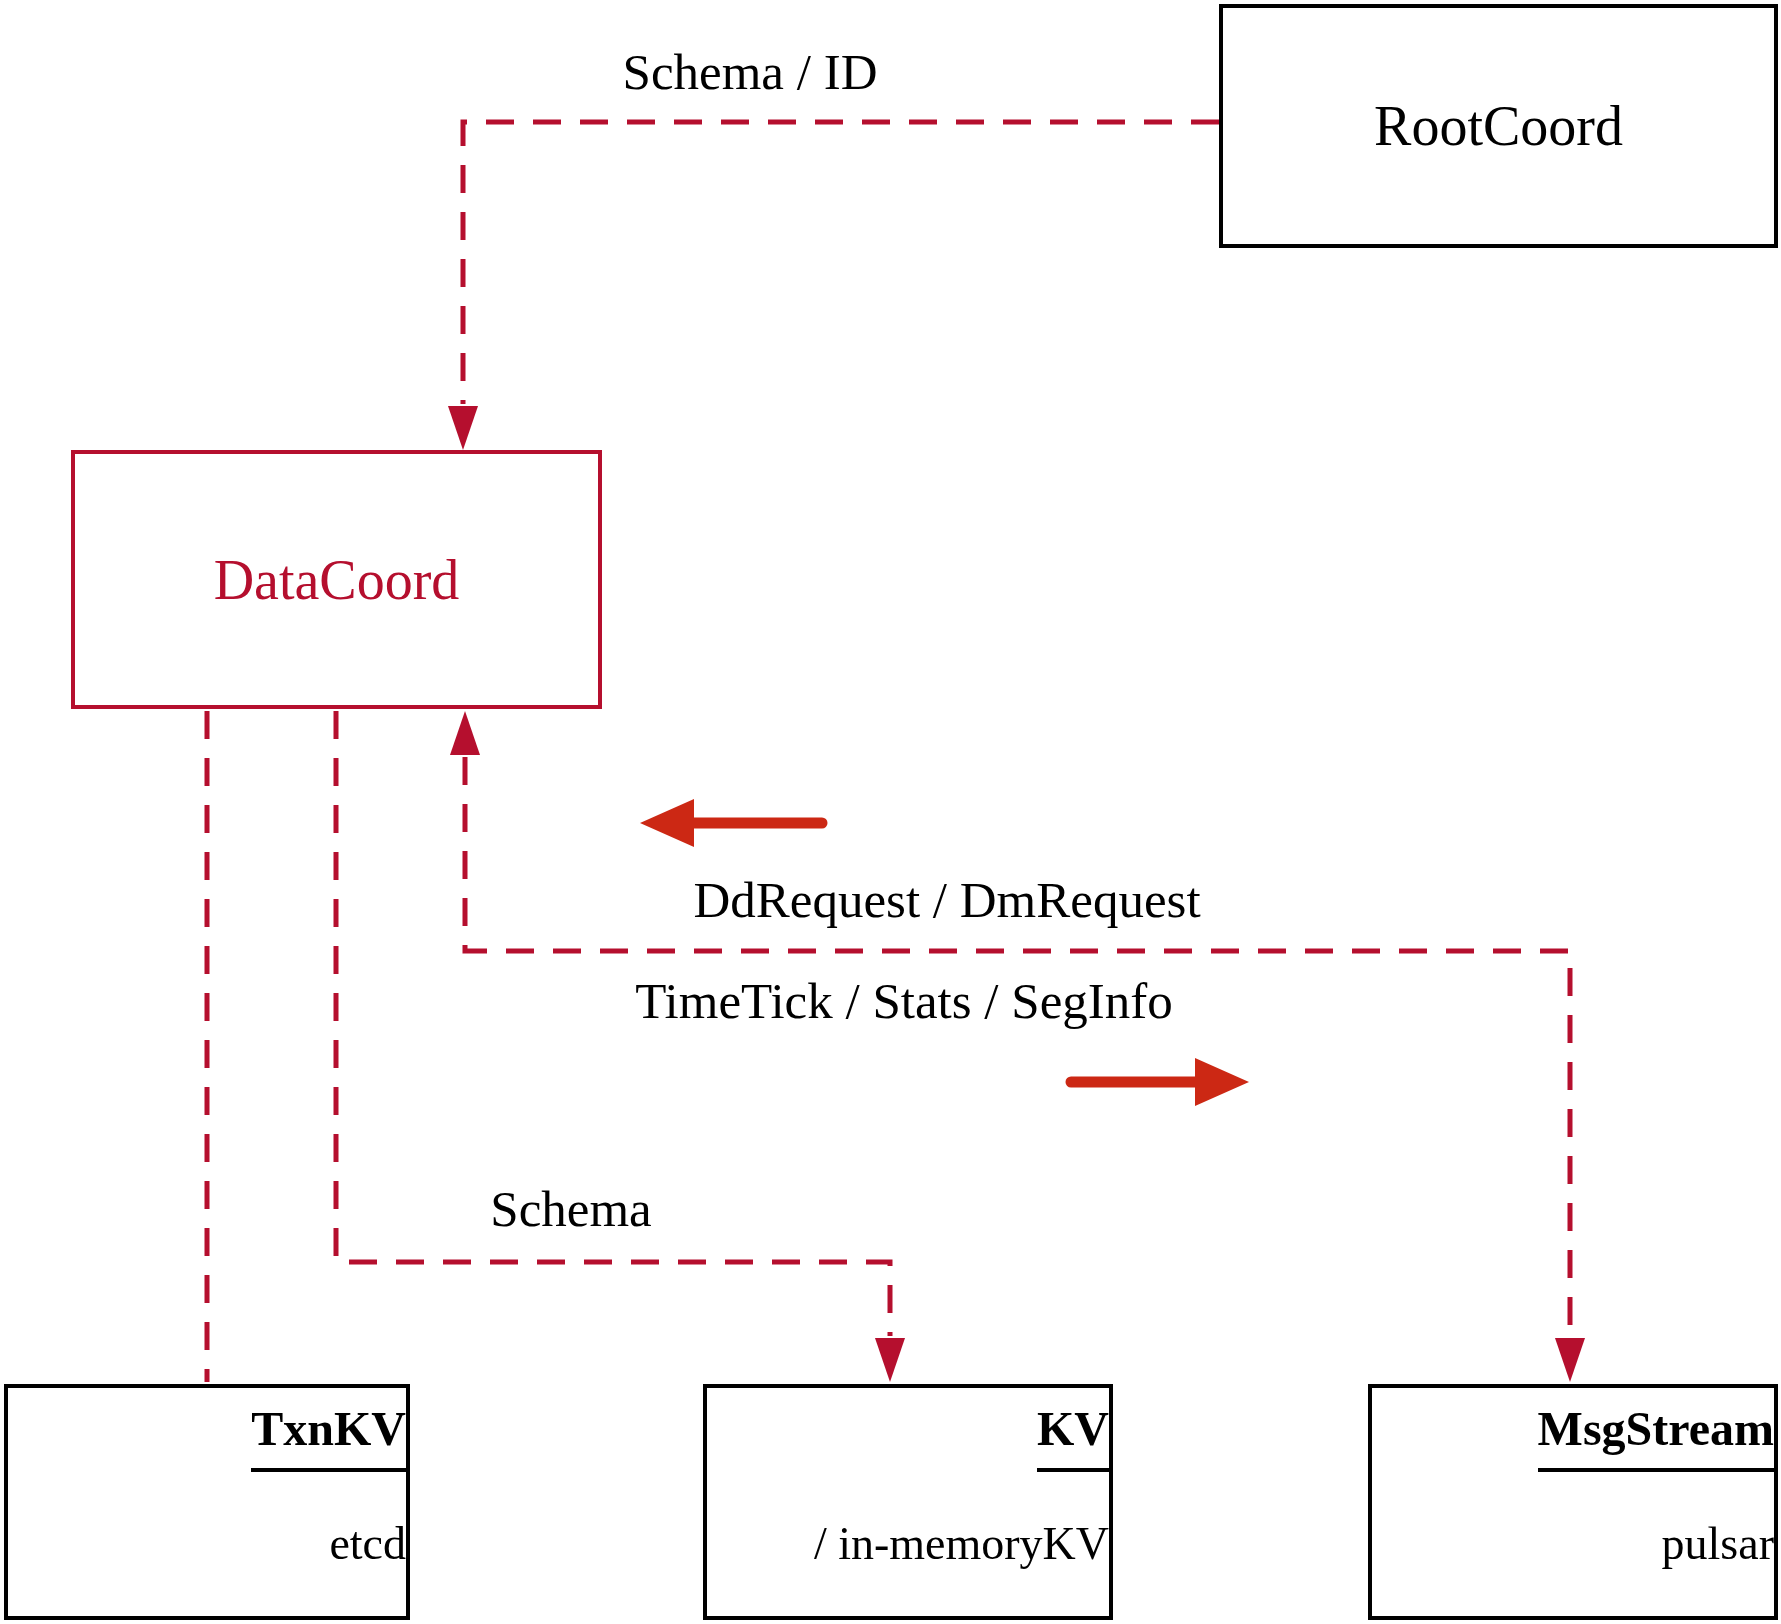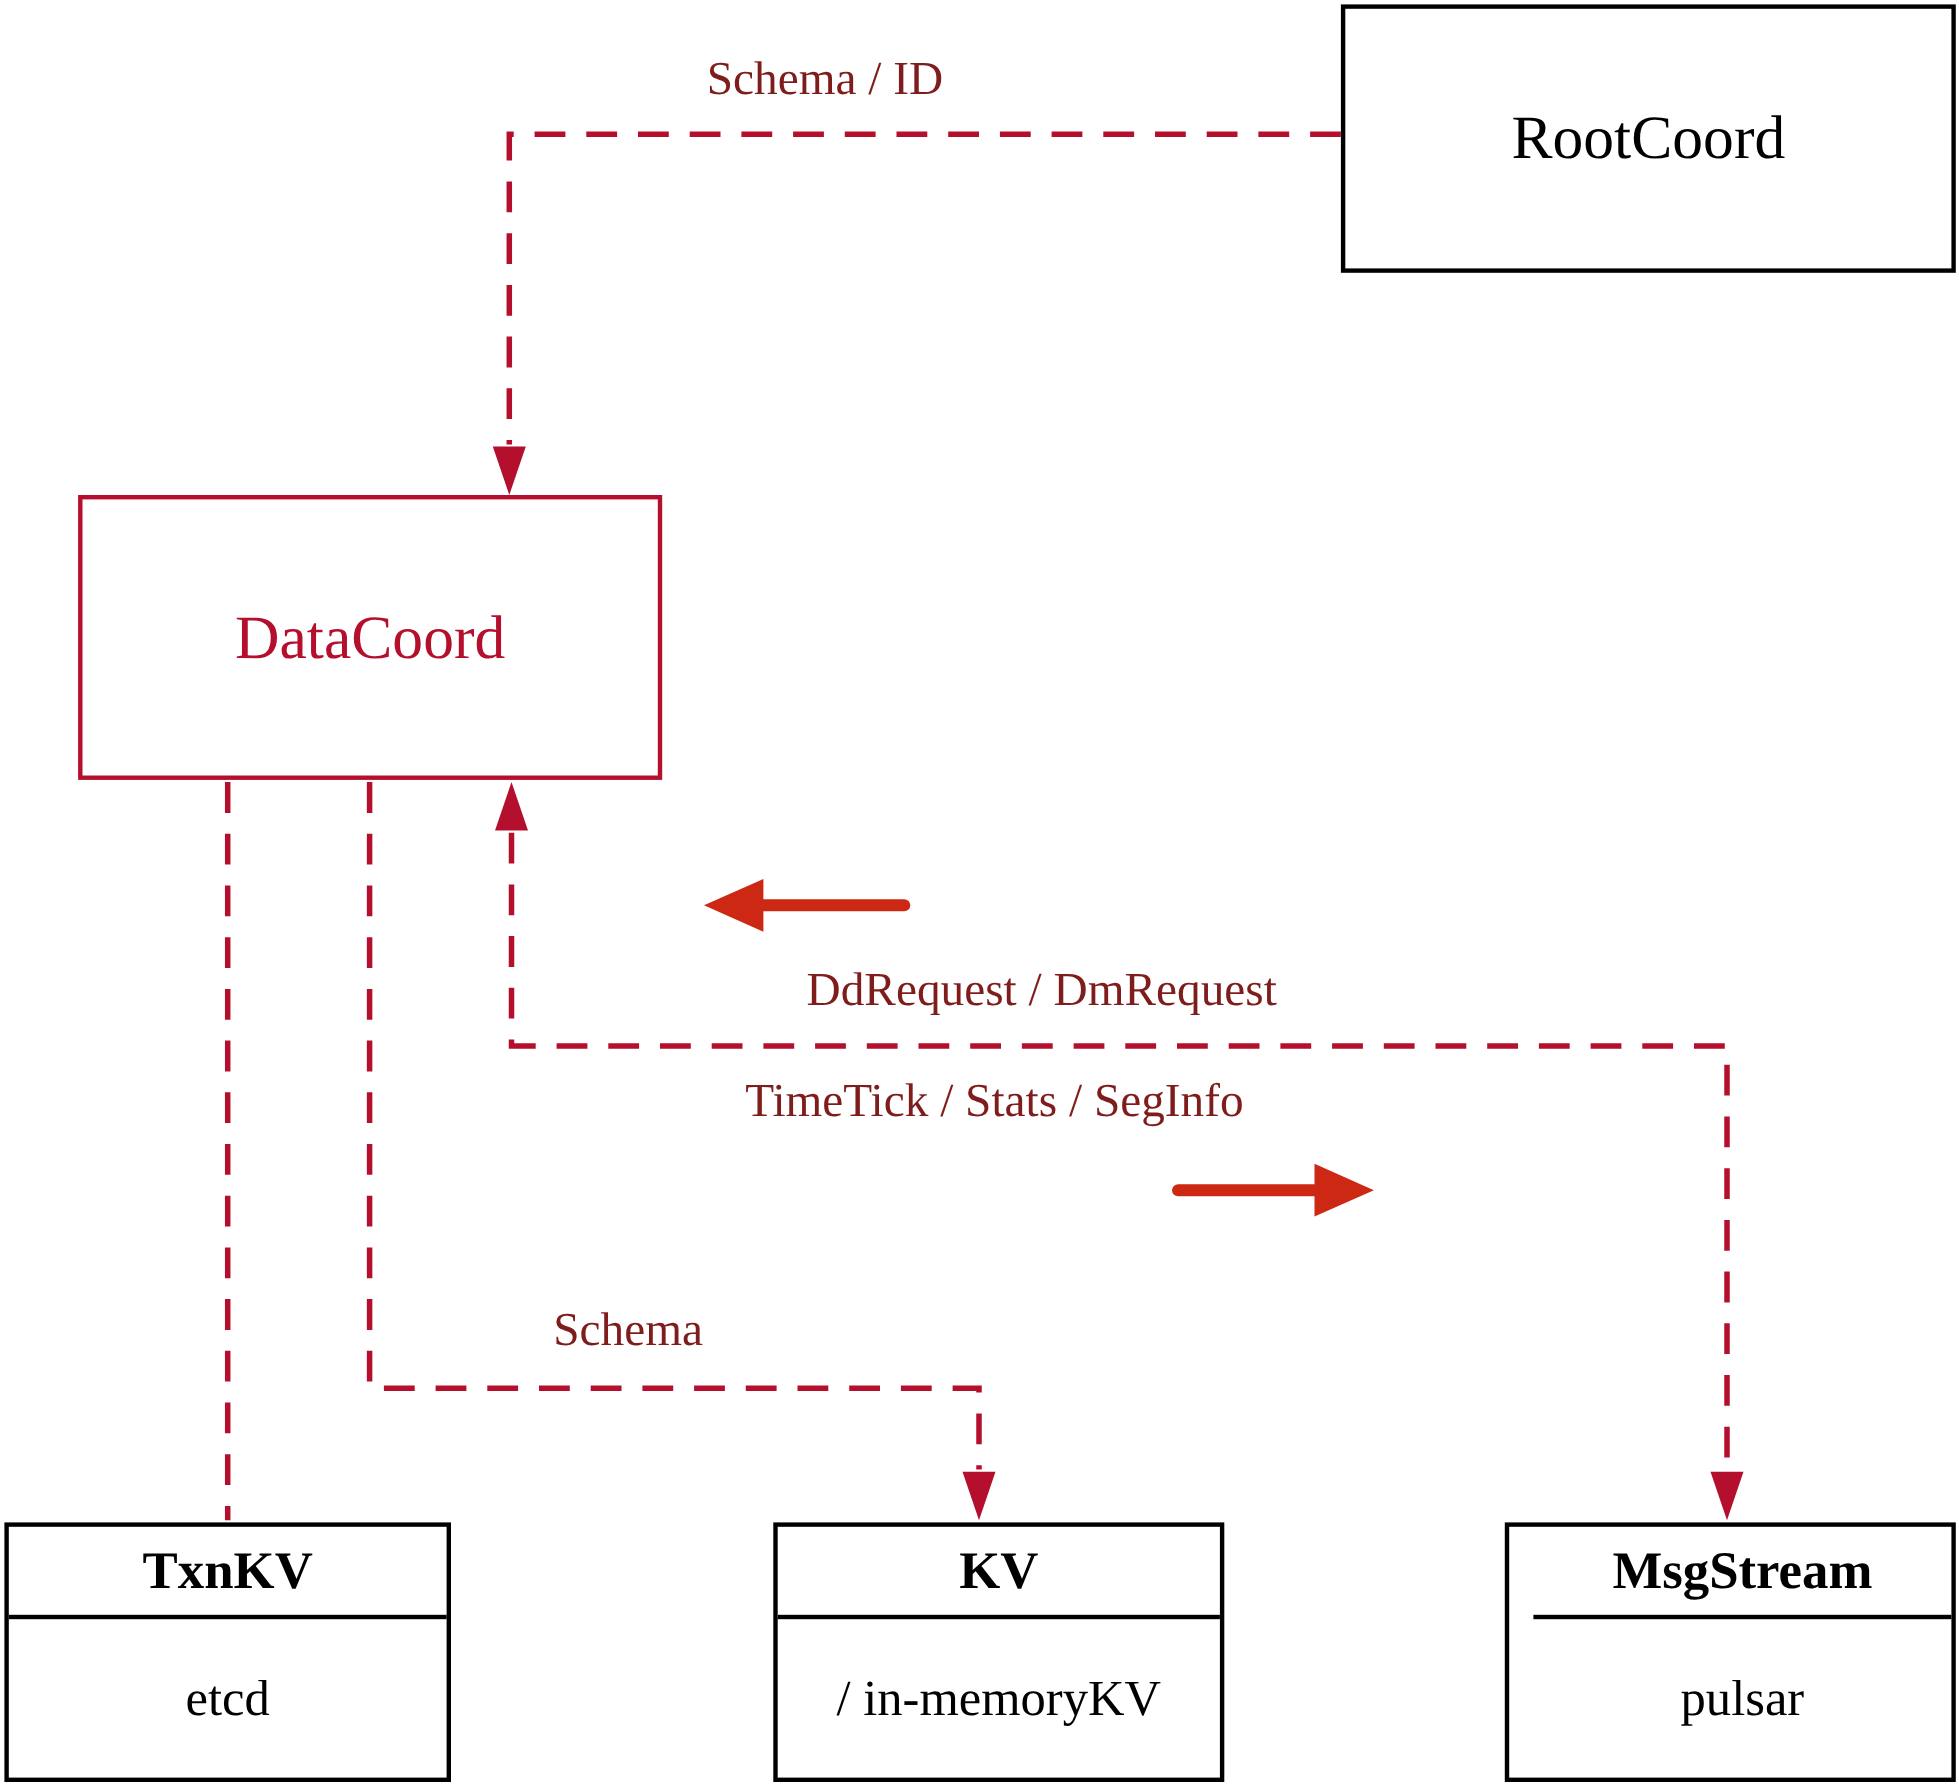--- a/index.html
+++ b/index.html
@@ -15,20 +15,21 @@
     position: absolute;
     left: 0; top: 0;
     width: 1781px; height: 1624px;
     z-index: 1;
   }
   .node {
     position: absolute;
     box-sizing: border-box;
     background: #ffffff;
     z-index: 2;
+    align-items: flex-end;
   }
   .node.simple {
     display: flex;
     align-items: center;
     justify-content: center;
     font-size: 56px;
     color: #000000;
   }
   .node-rootcoord {
     left: 1219px; top: 4px; width: 559px; height: 244px;
@@ -66,22 +67,22 @@
     justify-content: center;
     font-size: 46px;
     line-height: 64px;
     color: #000000;
     text-align: center;
   }
   .edge-label {
     position: absolute;
     z-index: 2;
     transform: translate(-50%, -50%);
-    font-size: 43px;
-    color: #7f1d1d;
+    font-size: 51px;
+    color: #000000;
     white-space: nowrap;
   }
   .edge-label-schema    { left: 750px;  top: 72px; }
   .edge-label-ddrequest { left: 947px;  top: 900px; }
   .edge-label-timetick  { left: 904px;  top: 1001px; }
   .edge-label-binlogs   { left: 571px;  top: 1209px; }
 </style>
 </head>
 <body>
 

